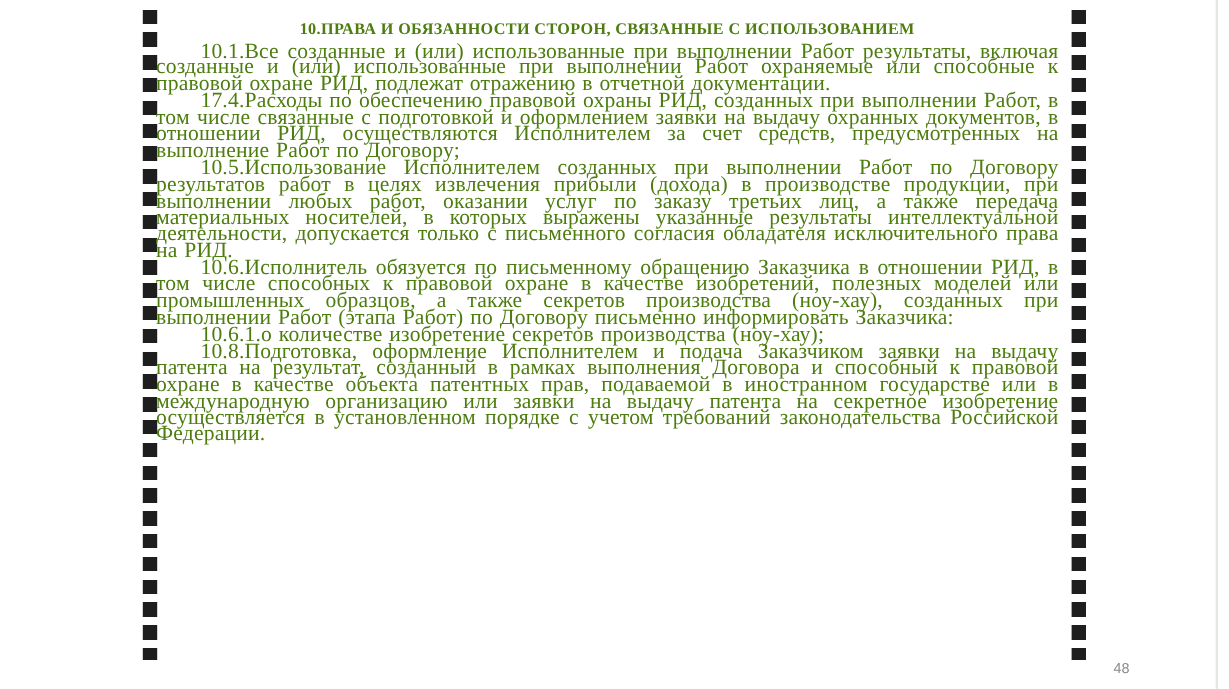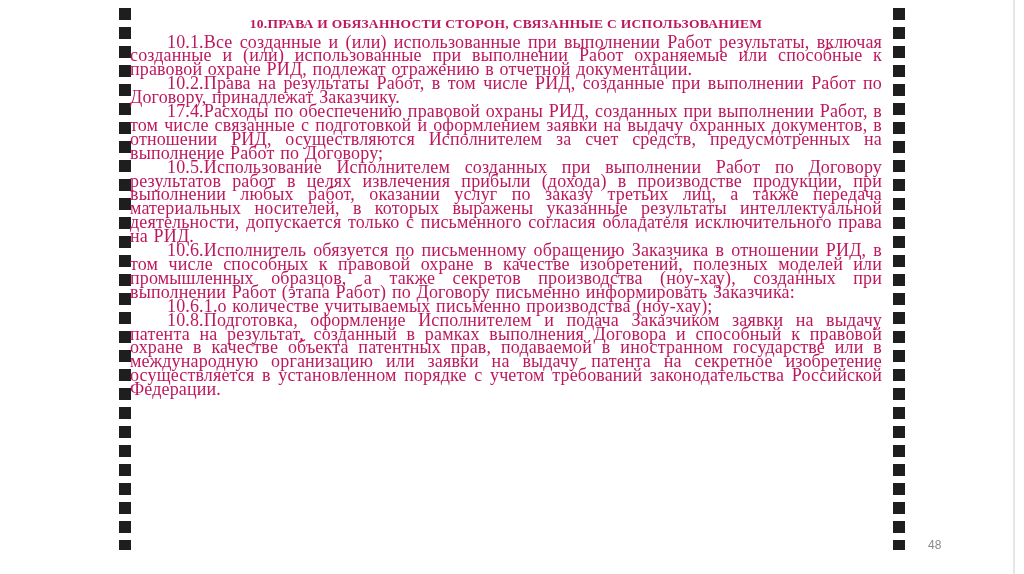--- a/index.html
+++ b/index.html
@@ -28,42 +28,42 @@
     );
   }
   .edge-left  { left: 119px; }
   .edge-right { left: 893px; }
 
   .doc {
     position: absolute;
     left: 130px;
     top: 16px;
     width: 752px;
-    color: #be185d;
+    color: #4d7c0f;
   }
   .title {
     text-align: center;
     font-weight: bold;
     font-size: 13.5px;
     line-height: 15.5px;
     letter-spacing: 0.3px;
     margin-bottom: 4px;
   }
   .body p {
     text-align: justify;
     text-indent: 37px;
     font-size: 18px;
     line-height: 13.9px;
     letter-spacing: 0.15px;
     word-spacing: 1px;
   }
   .page-number {
     position: absolute;
     left: 928px;
-    top: 538px;
+    top: 550px;
     font-family: "Liberation Sans", sans-serif;
     font-size: 12px;
     color: #8a8a8a;
     text-align: center;
   }
   .slide-right-border {
     position: absolute;
     right: 9px; top: 0;
     width: 2px; height: 574px;
     background: #e6e6e6;
@@ -77,24 +77,23 @@
   <div class="edge edge-left"></div>
   <div class="edge edge-right"></div>
   <div class="slide-right-border"></div>
 
   <div class="doc">
     <div class="title">
       <div>10.ПРАВА И ОБЯЗАННОСТИ СТОРОН, СВЯЗАННЫЕ С ИСПОЛЬЗОВАНИЕМ</div>
     </div>
     <div class="body">
       <p>10.1.Все созданные и (или) использованные при выполнении Работ результаты, включая созданные и (или) использованные при выполнении Работ охраняемые или способные к правовой охране РИД, подлежат отражению в отчетной документации.</p>
-      <p>10.2.Права на результаты Работ, в том числе РИД, созданные при выполнении Работ по Договору, принадлежат Заказчику.</p>
       <p>17.4.Расходы по обеспечению правовой охраны РИД, созданных при выполнении Работ, в том числе связанные с подготовкой и оформлением заявки на выдачу охранных документов, в отношении РИД, осуществляются Исполнителем за счет средств, предусмотренных на выполнение Работ по Договору;</p>
       <p>10.5.Использование Исполнителем созданных при выполнении Работ по Договору результатов работ в целях извлечения прибыли (дохода) в производстве продукции, при выполнении любых работ, оказании услуг по заказу третьих лиц, а также передача материальных носителей, в которых выражены указанные результаты интеллектуальной деятельности, допускается только с письменного согласия обладателя исключительного права на РИД.</p>
       <p>10.6.Исполнитель обязуется по письменному обращению Заказчика в отношении РИД, в том числе способных к правовой охране в качестве изобретений, полезных моделей или промышленных образцов, а также секретов производства (ноу-хау), созданных при выполнении Работ (этапа Работ) по Договору письменно информировать Заказчика:</p>
-      <p>10.6.1.о количестве учитываемых письменно производства (ноу-хау);</p>
+      <p>10.6.1.о количестве изобретение секретов производства (ноу-хау);</p>
       <p>10.8.Подготовка, оформление Исполнителем и подача Заказчиком заявки на выдачу патента на результат, созданный в рамках выполнения Договора и способный к правовой охране в качестве объекта патентных прав, подаваемой в иностранном государстве или в международную организацию или заявки на выдачу патента на секретное изобретение осуществляется в установленном порядке с учетом требований законодательства Российской Федерации.</p>
     </div>
   </div>
 
   <div class="page-number">48</div>
 
 </div>
 
 </body></html>

